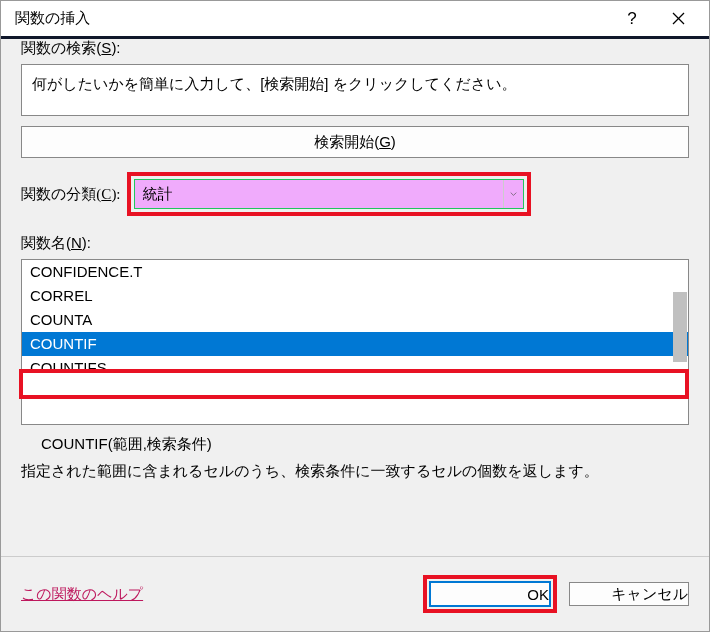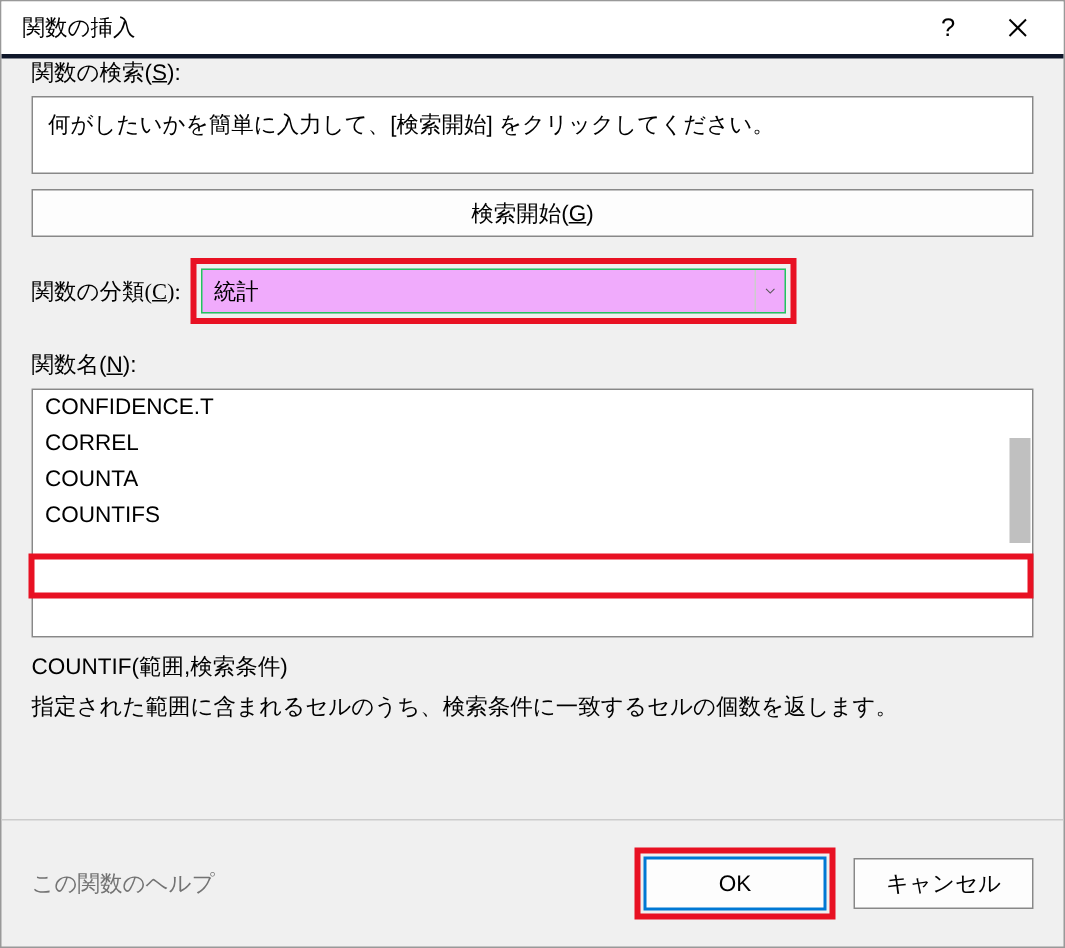--- a/index.html
+++ b/index.html
@@ -166,52 +166,55 @@
       position: absolute;
       right: 1px;
       top: 32px;
       width: 14px;
       height: 70px;
       background: #c0c0c0;
     }
     .func-syntax {
       font-size: 15px;
       margin-bottom: 8px;
+      margin-left: 20px;
     }
     .func-desc {
       font-size: 15px;
       line-height: 1.5;
       font-family: Liberation Mono, monospace;
     }
     .footer {
       border-top: 1px solid #ccc;
       padding: 18px 20px 18px 20px;
       display: flex;
       align-items: center;
     }
     .help-link {
-      color: #737373;
+      color: #be185d;
+      text-decoration: underline;
       cursor: pointer;
       font-size: 15px;
     }
     .footer-spacer {
       flex: 1;
     }
     .ok-highlight {
       border: 4px solid #e81123;
       padding: 3px;
       margin-right: 12px;
     }
     .btn {
       background: #fdfdfd;
       border: 1px solid #888;
       width: 120px;
-      height: 34px;
-      cursor: pointer;
-      font-size: 15px;
+      height: 24px;
+      cursor: pointer;
+      font-size: 15px;
+      text-align: right;
     }
     .btn.ok {
       border: 1px solid #0078d4;
       outline: 1px solid #0078d4;
     }
   </style>
 </head>
 <body>
 
 <div class="dialog">
@@ -258,20 +261,21 @@
 
     <div class="label">
       <span>関数名(</span><span class="underline">N</span><span>):</span>
     </div>
 
     <div class="listbox-container">
       <div class="listbox">
         <div class="list-item">CONFIDENCE.T</div>
         <div class="list-item">CORREL</div>
         <div class="list-item">COUNTA</div>
+        <div class="list-item selected">COUNTIF</div>
         <div class="list-item">COUNTIFS</div>
         <div class="scrollbar"></div>
       </div>
       <div class="highlight-selected"></div>
     </div>
 
     <div class="func-syntax">COUNTIF(範囲,検索条件)</div>
     <div class="func-desc">指定された範囲に含まれるセルのうち、検索条件に一致するセルの個数を返します。</div>
 
   </div>

